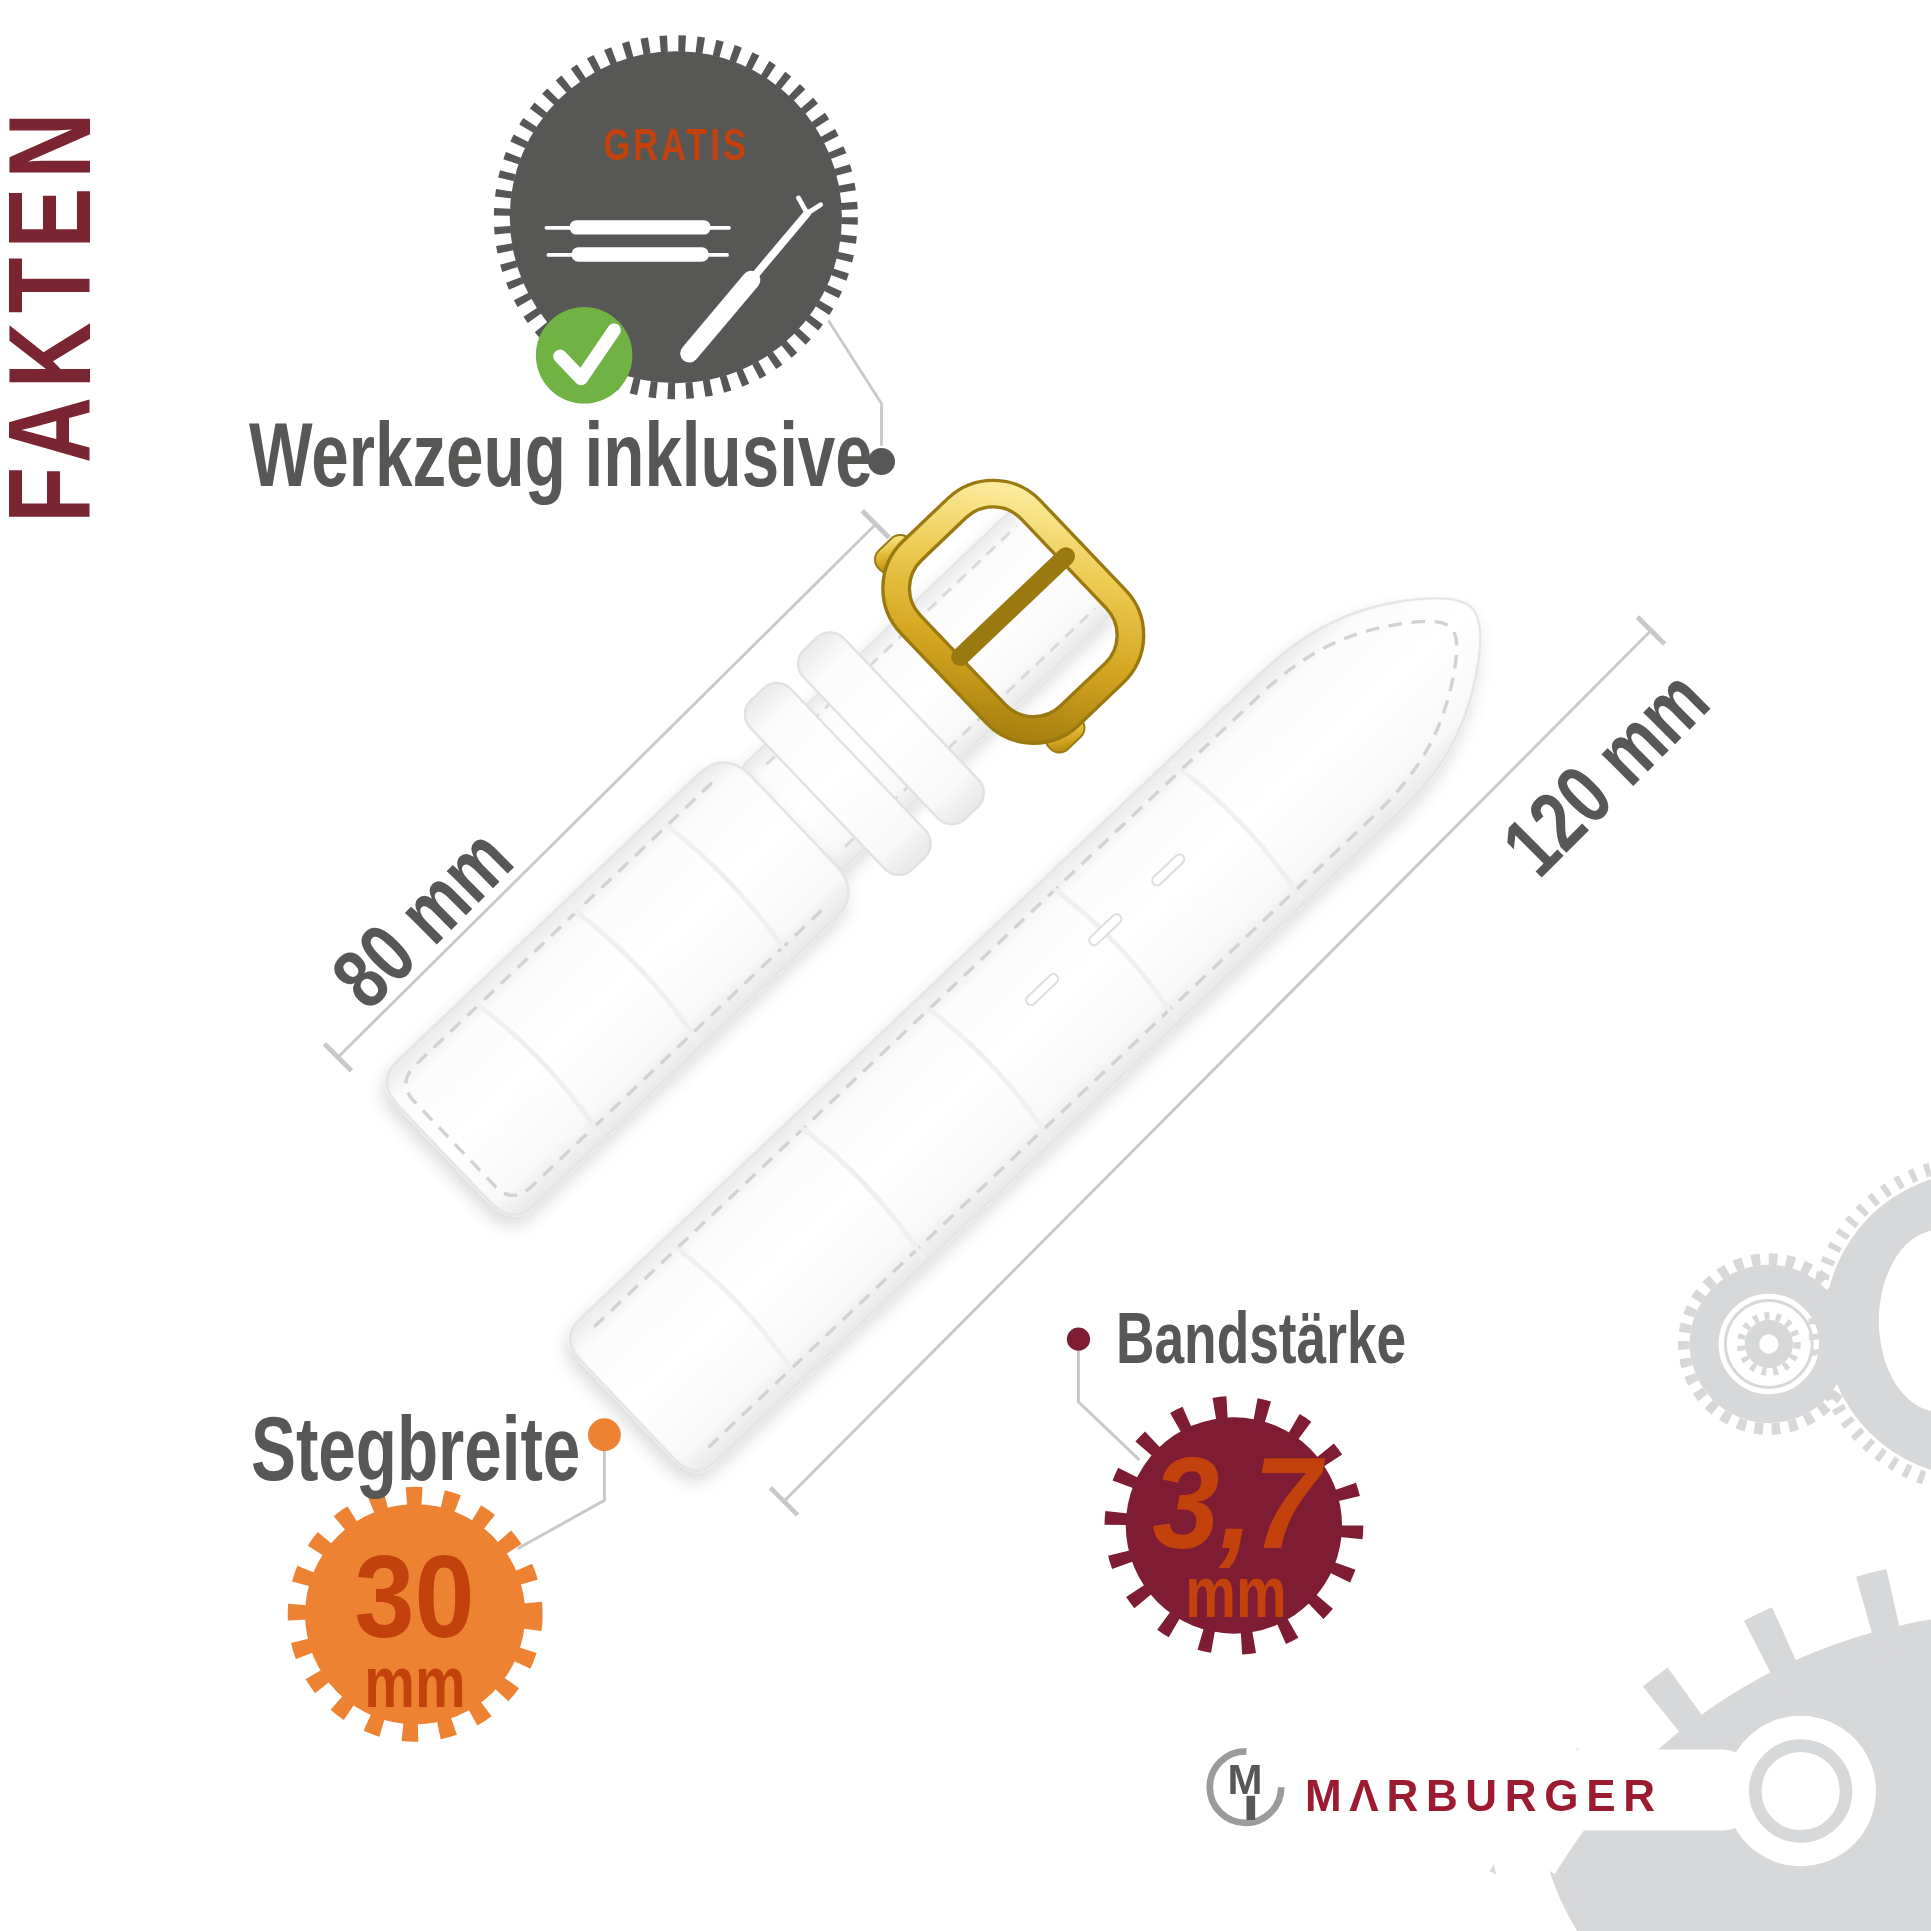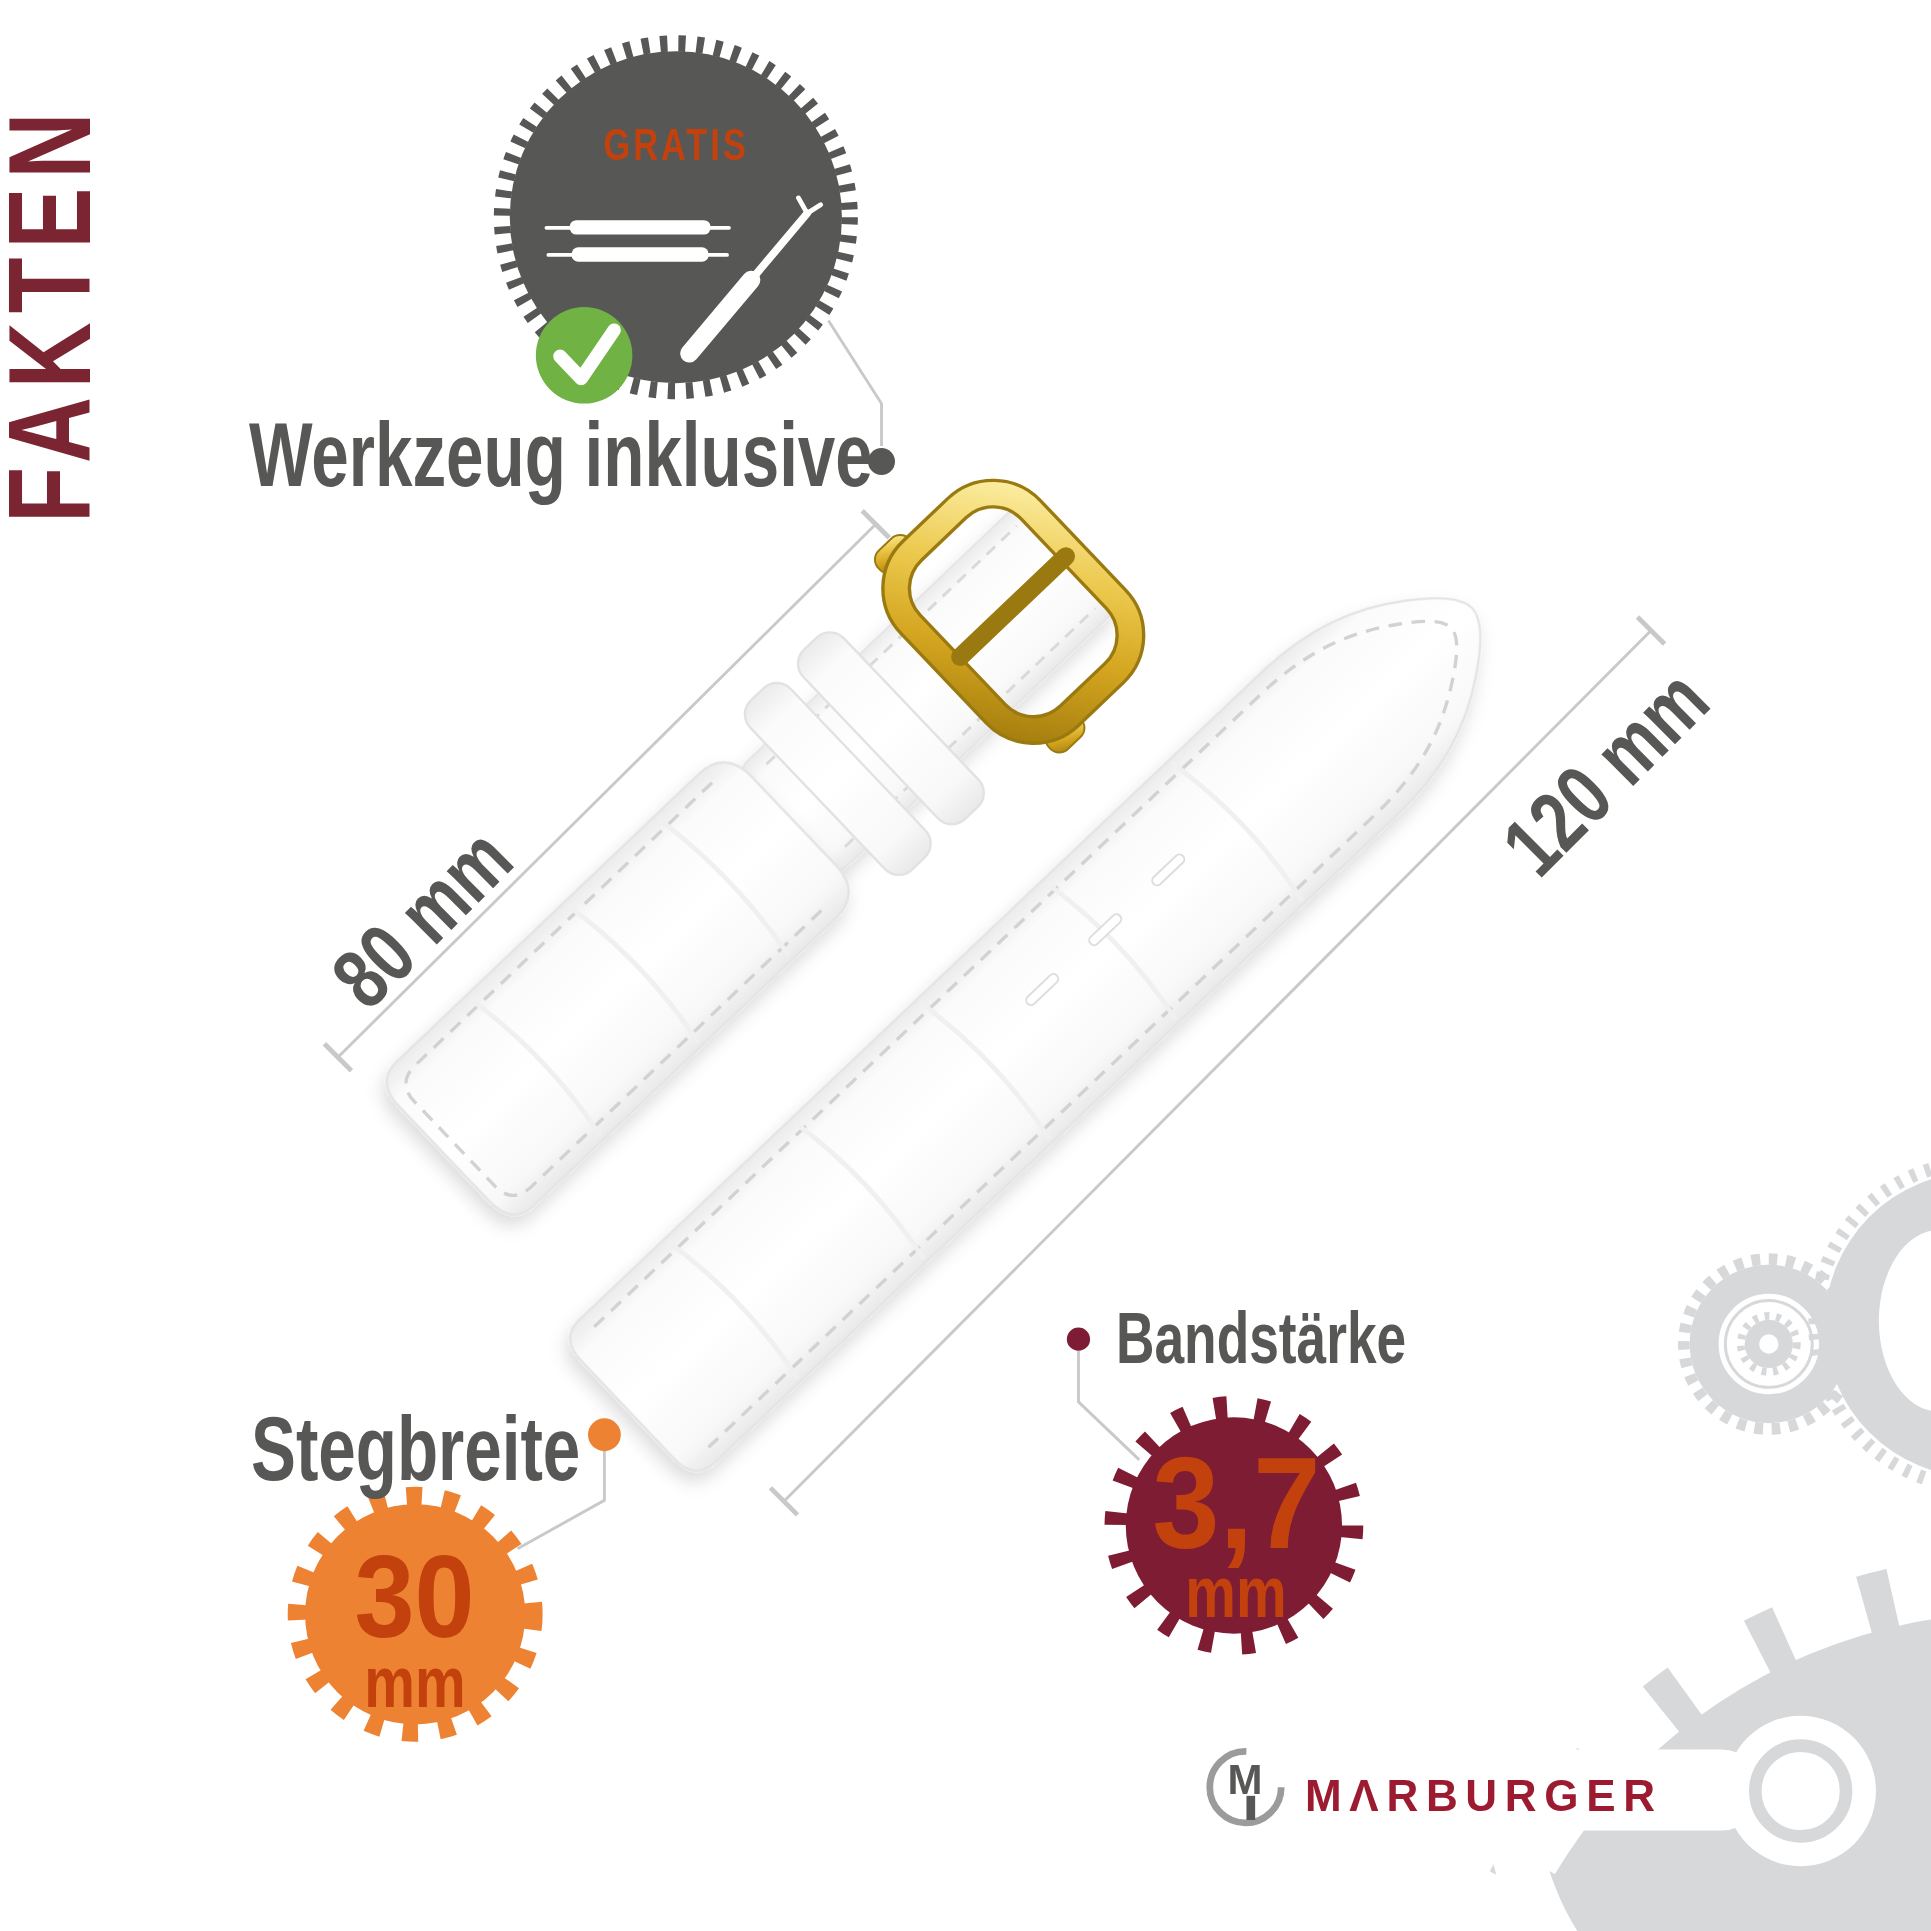--- a/index.html
+++ b/index.html
@@ -19,21 +19,21 @@
   .dim80{left:277px;top:869px;width:290px;height:97px;line-height:97px;
          font-size:85px;transform:rotate(-45deg);}
   .dim120{left:1441px;top:724px;width:328px;height:97px;line-height:97px;
           font-size:85px;transform:rotate(-45deg);}
   .stegbreite{left:251px;top:1403px;font-size:91px;line-height:91px;}
   .bandstaerke{left:1116px;top:1286px;font-size:72px;line-height:91px;margin-top:7px;}
   .gratis{left:531px;top:124px;width:290px;height:42px;line-height:42px;
           font-size:44px;letter-spacing:3.9px;}
   .v30{left:309px;top:1534px;width:212px;height:126px;line-height:126px;font-size:116px;}
   .u30{left:309px;top:1643px;width:212px;height:77px;line-height:77px;font-size:73px;}
-  .v37{left:1120px;top:1433px;width:232px;height:140px;line-height:140px;font-size:130px;}
+  .v37{left:1120px;top:1433px;width:232px;height:140px;line-height:140px;font-size:130px;font-style:italic;}
   .u37{left:1120px;top:1554px;width:232px;height:75px;line-height:75px;font-size:73px;}
   .brandname{left:1305px;top:1766px;font-size:44px;line-height:59px;
              letter-spacing:7.7px;color:#9c1b30;text-align:center;}
   .monogram{left:1218px;top:1757px;width:54px;height:46px;line-height:46px;
             font-size:42px;text-align:center;color:#575756;}
   .num{transform:scaleX(0.93);transform-origin:center center;display:inline-block;}
 </style>
 </head>
 <body>
 

